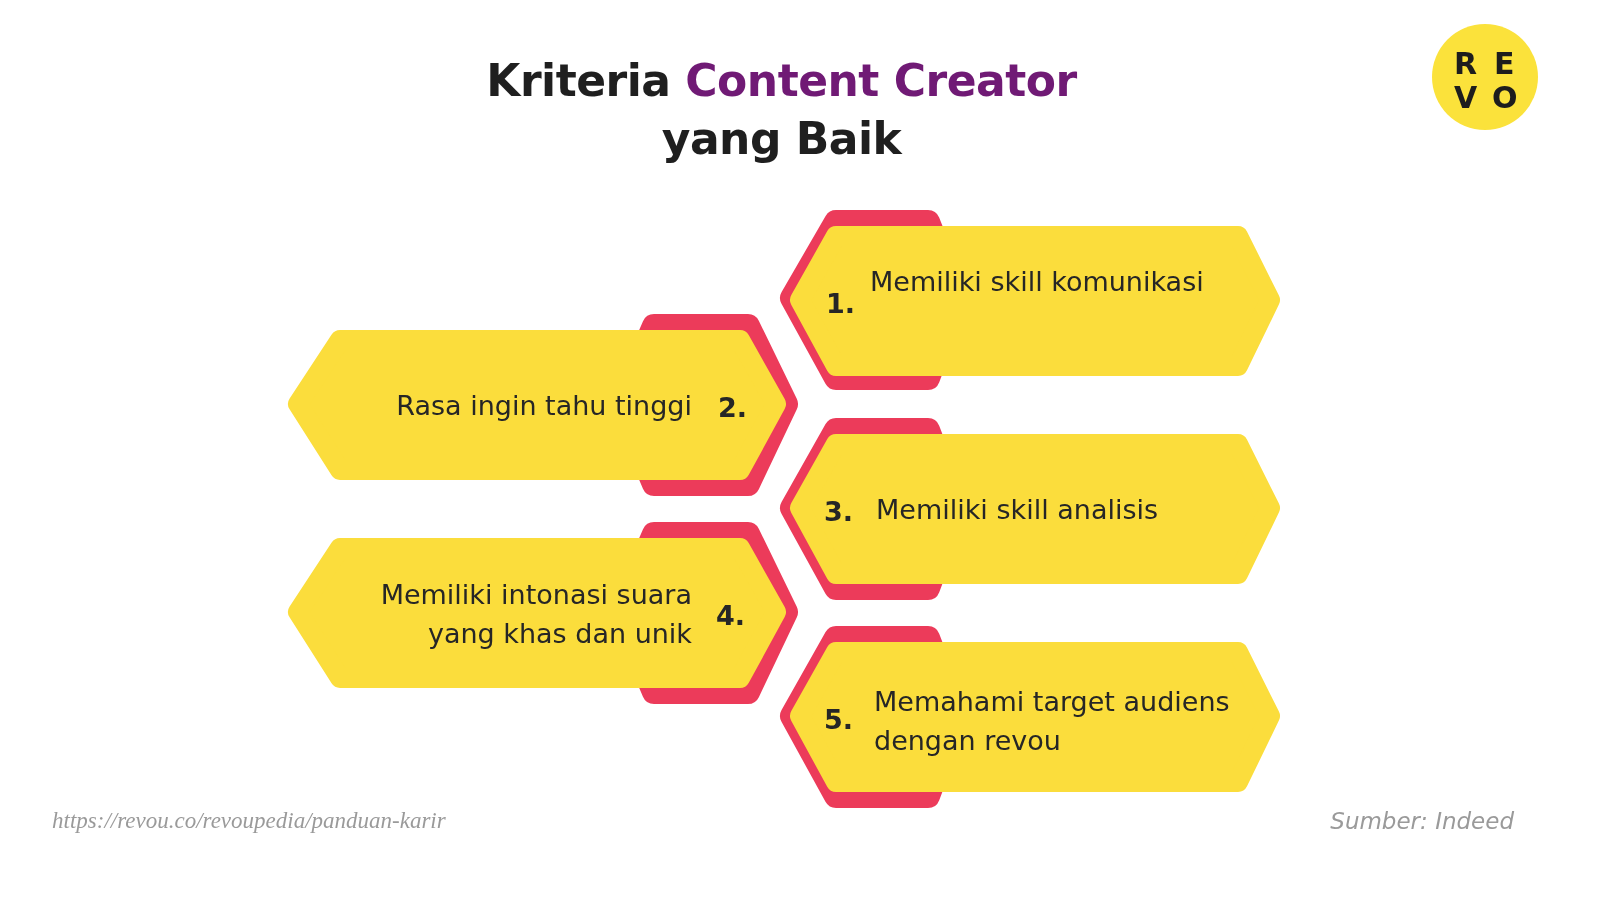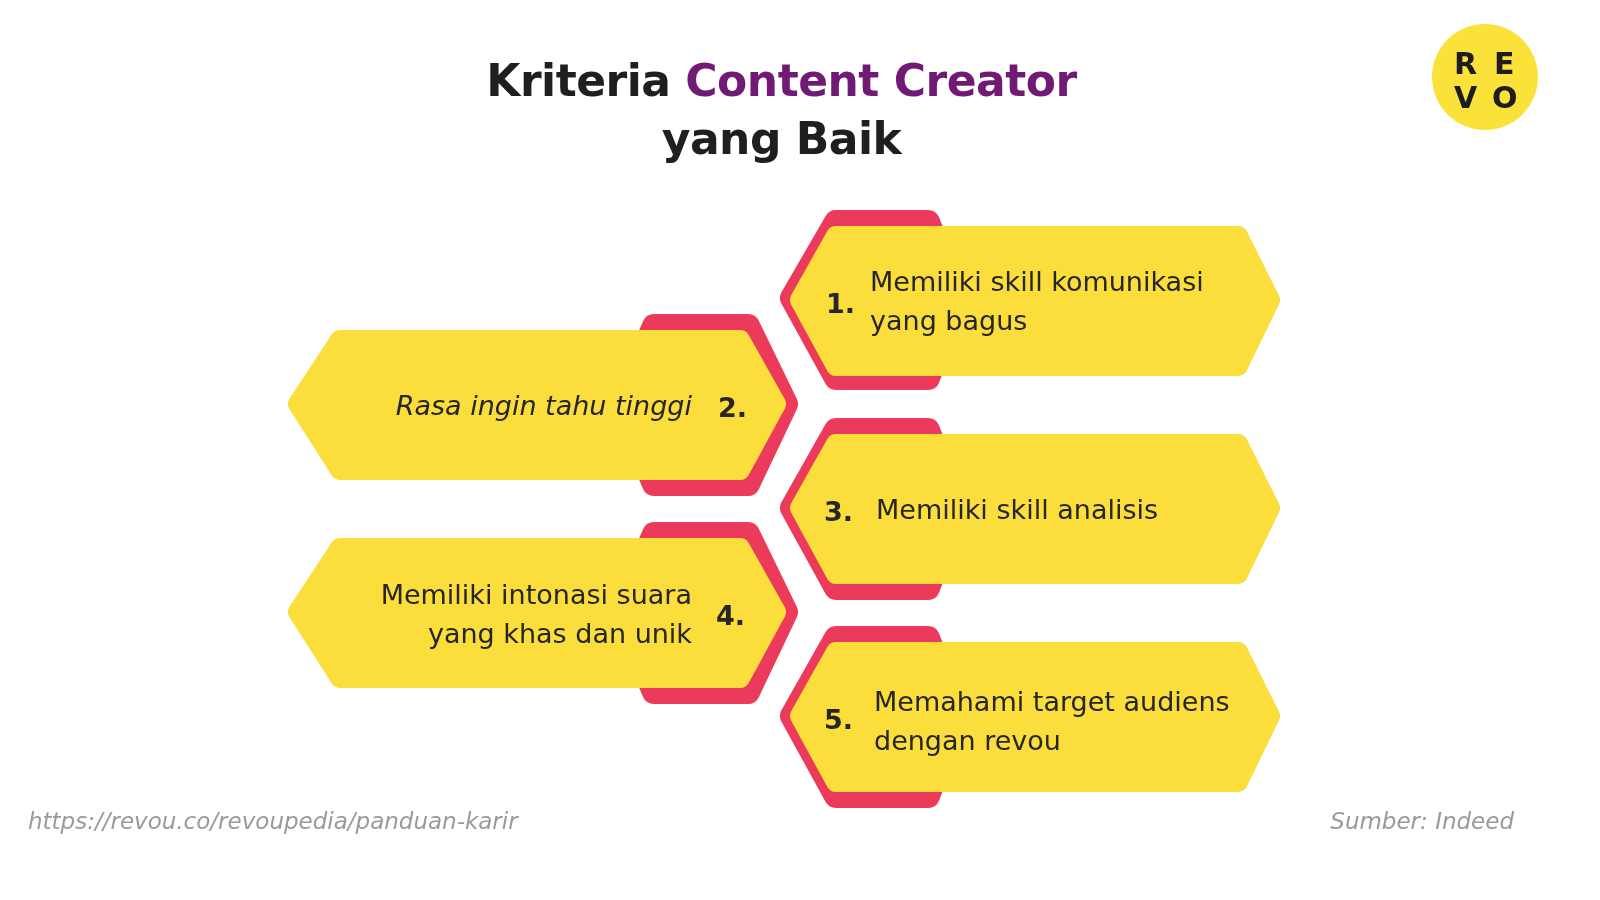--- a/index.html
+++ b/index.html
@@ -62,24 +62,23 @@
     <polygon points="836,444 1238,444 1270,508 1238,574 836,574 800,508"></polygon>
     <polygon points="836,652 1238,652 1270,716 1238,782 836,782 800,716"></polygon>
     <polygon points="340,340 740,340 776,404 740,470 340,470 298,404"></polygon>
     <polygon points="340,548 740,548 776,612 740,678 340,678 298,612"></polygon>
   </g>
 </svg>
 
 <div class="item-num" style="left:826px; top:288px;">1.</div>
 <div class="item-text" style="left:870px; top:262px;">
   <div>Memiliki skill komunikasi</div>
-  <div>yang bagus</div>
 </div>
 
-<div class="item-text" style="right:908px; top:386px; text-align:right;font-style:italic;">
+<div class="item-text" style="right:908px; top:386px; text-align:right;">
   <div>Rasa ingin tahu tinggi</div>
 </div>
 <div class="item-num" style="left:718px; top:392px;">2.</div>
 
 <div class="item-num" style="left:824px; top:496px;">3.</div>
 <div class="item-text" style="left:876px; top:490px;">
   <div>Memiliki skill analisis</div>
 </div>
 
 <div class="item-text" style="right:908px; top:575px; text-align:right;">
@@ -87,14 +86,14 @@
   <div>yang khas dan unik</div>
 </div>
 <div class="item-num" style="left:716px; top:600px;">4.</div>
 
 <div class="item-num" style="left:824px; top:704px;">5.</div>
 <div class="item-text" style="left:874px; top:682px;">
   <div>Memahami target audiens</div>
   <div>dengan revou</div>
 </div>
 
-<div class="footer" style="left:28px;">https://revou.co/revoupedia/panduan-karir</div>
+<div class="footer" style="left:52px;font-family:Liberation Serif, serif;">https://revou.co/revoupedia/panduan-karir</div>
 <div class="footer" style="right:86px;">Sumber: Indeed</div>
 
 </body></html>

